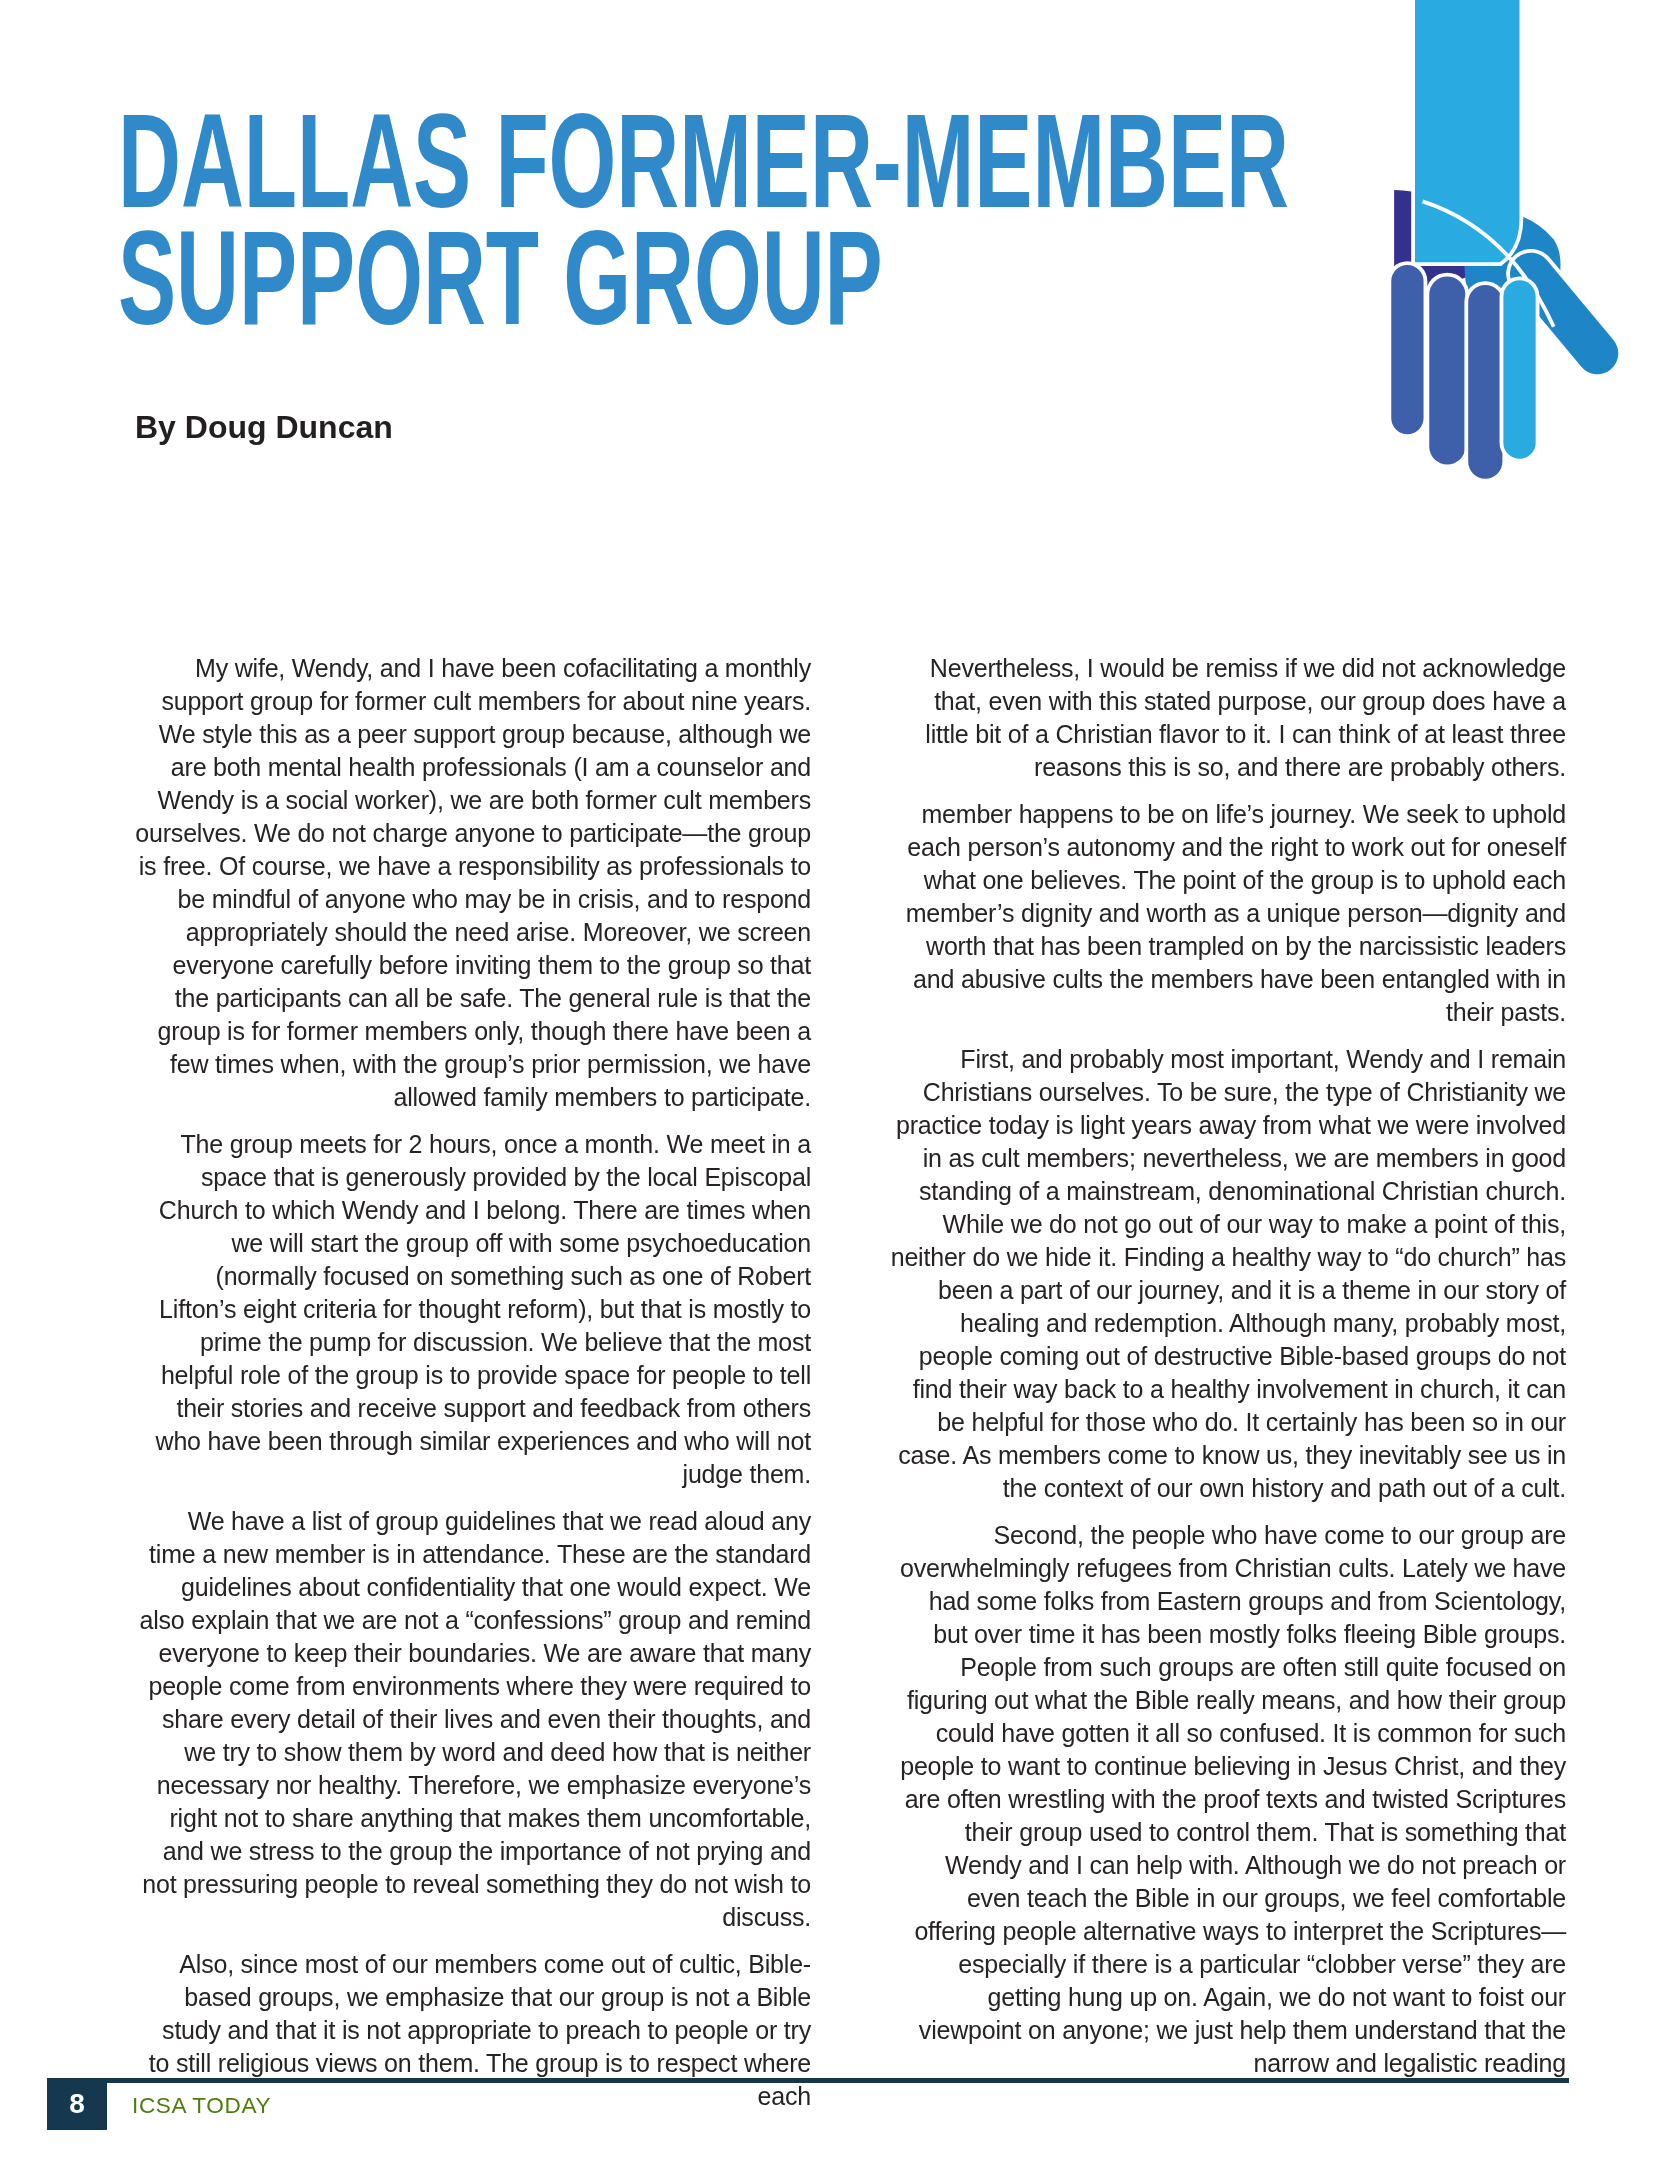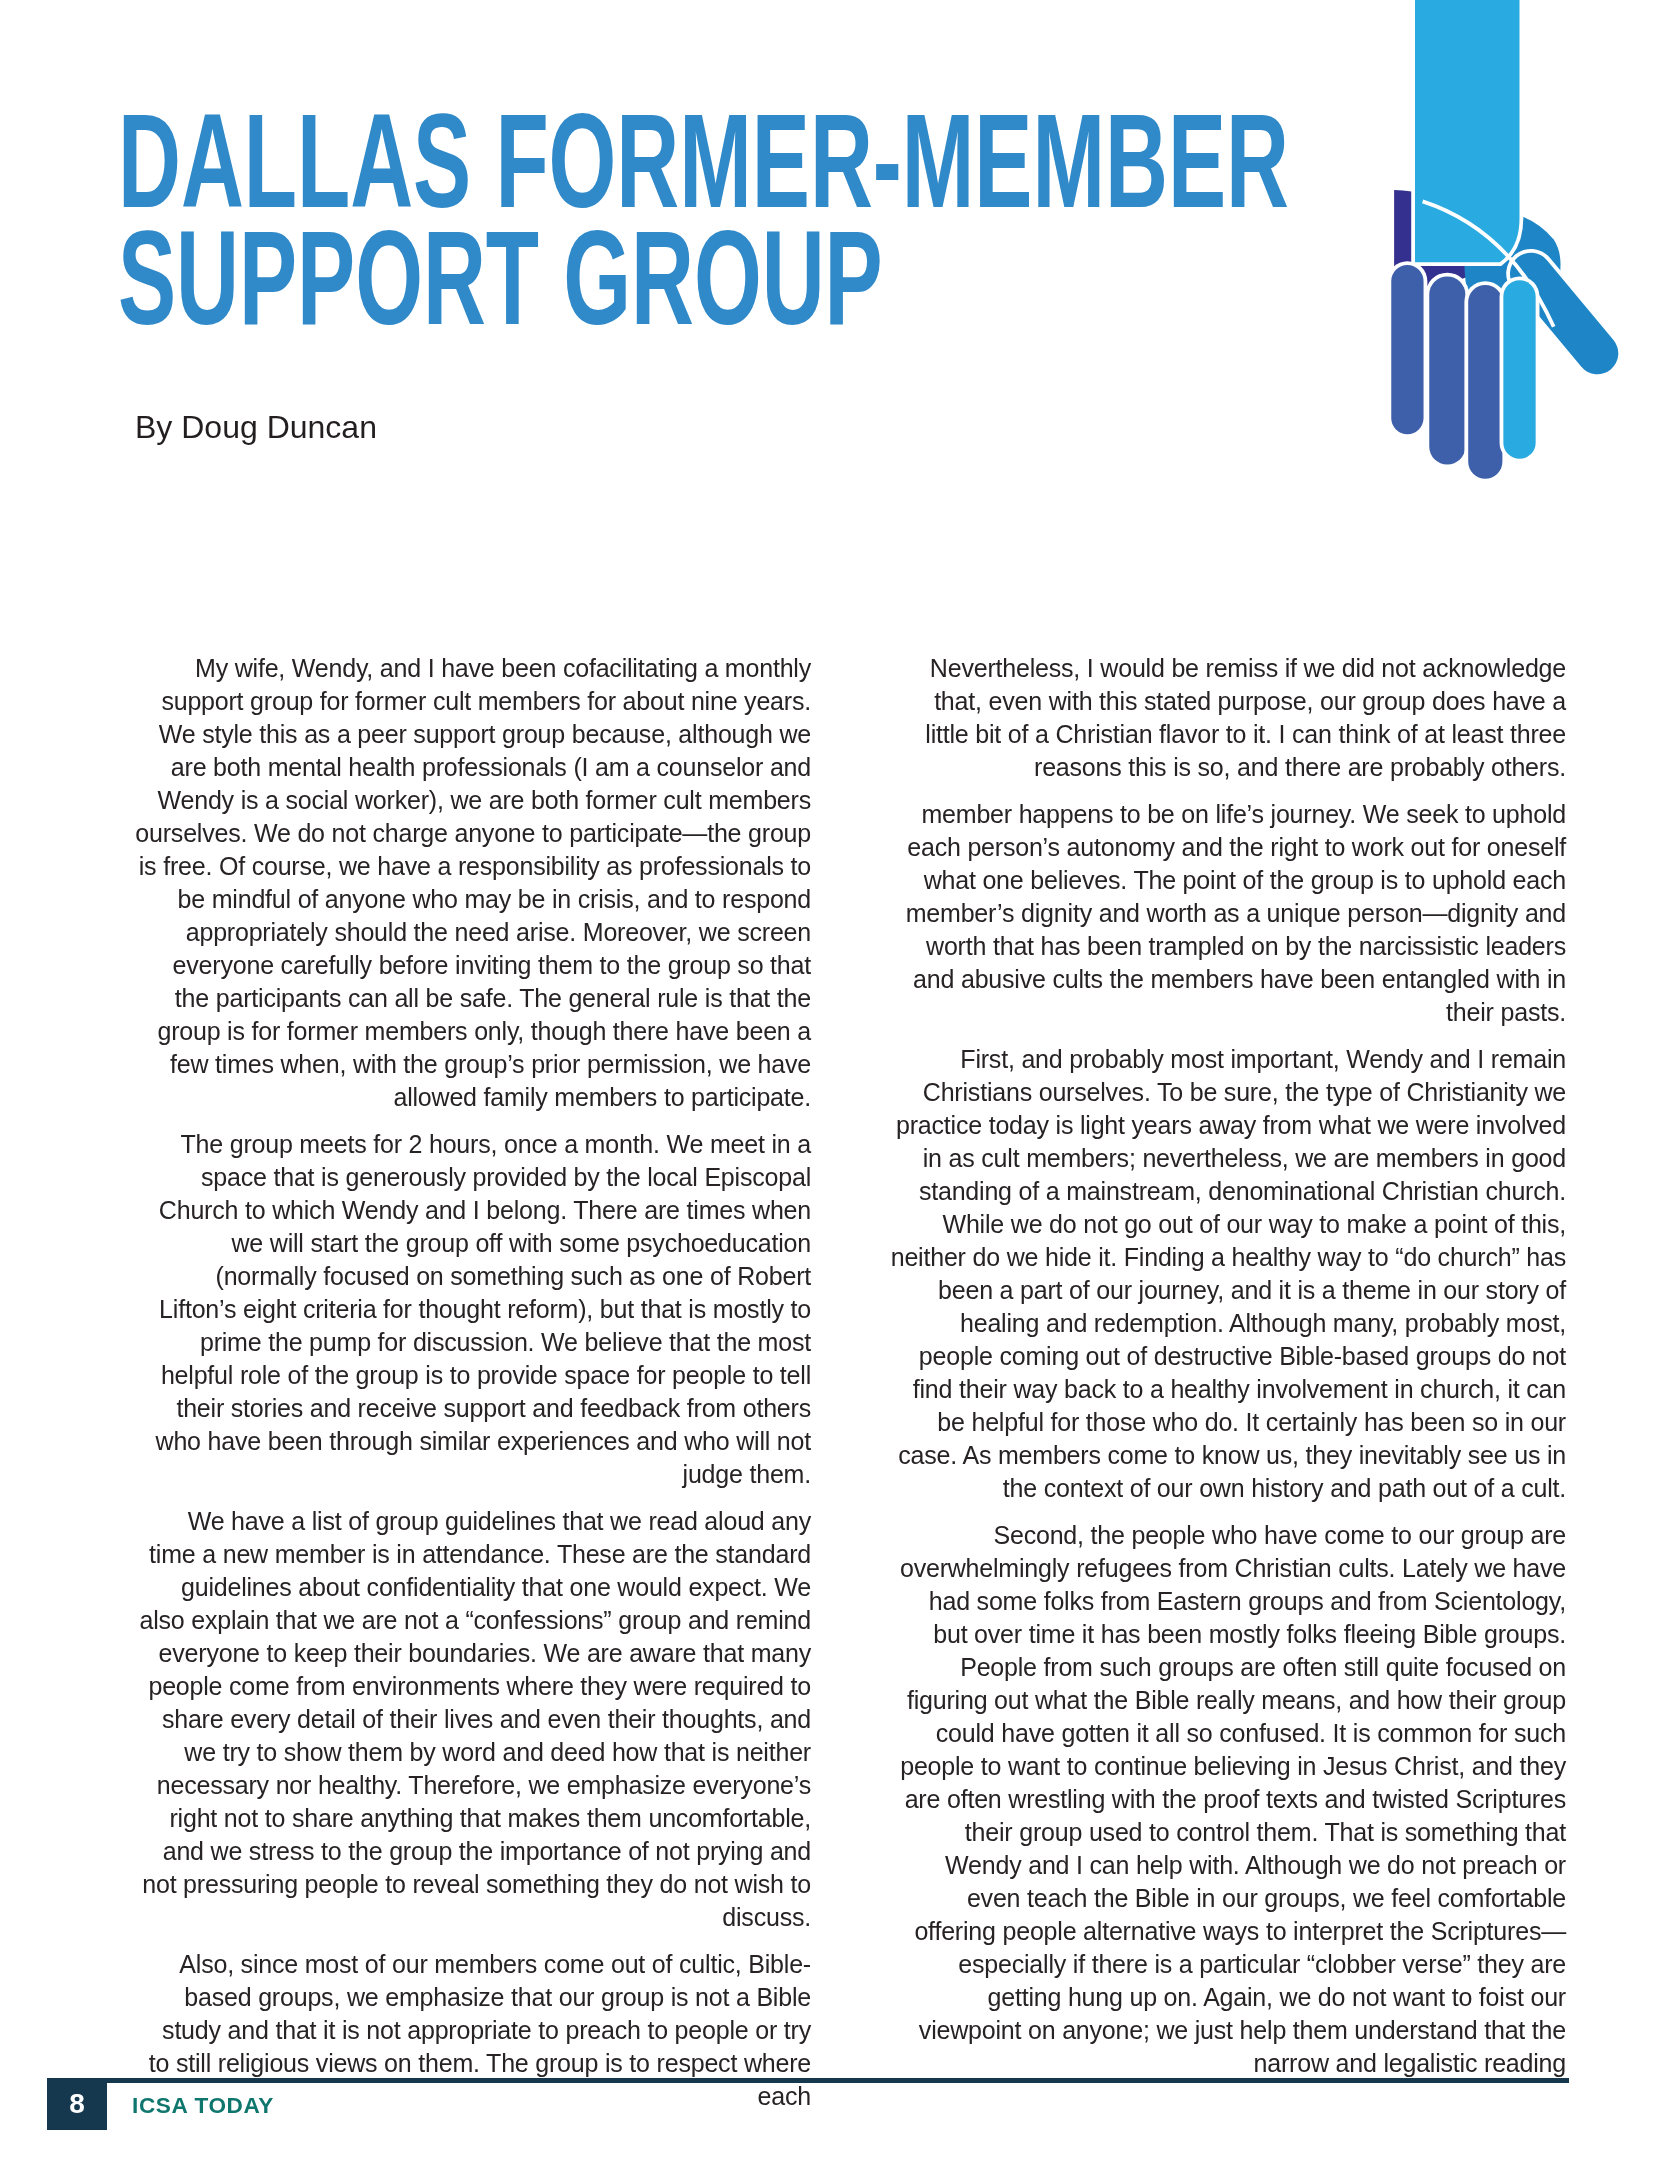--- a/index.html
+++ b/index.html
@@ -15,21 +15,21 @@
     font-size:134px;line-height:117px;font-weight:bold;
     color:#3089C8;letter-spacing:0;
     transform:scaleX(0.65);transform-origin:left top;
     white-space:nowrap;
   }
   .title span{display:block;}
 
   
   .byline{
     position:absolute;left:135px;top:409px;
-    font-size:32px;font-weight:normal;color:#231F20;
+    font-size:32px;font-weight:bold;color:#231F20;
   }
 
   
   .columns{
     position:absolute;left:135px;top:652px;width:1431px;
     display:flex;gap:79px;
   }
   .col{
     width:676px;font-size:25px;line-height:33px;
     color:#272325;letter-spacing:-0.2px;text-align:right;
@@ -44,21 +44,21 @@
     position:absolute;left:47px;top:2078px;width:1522px;height:4.7px;
     background:#16384E;
   }
   .pagenum{
     position:absolute;left:47px;top:2078px;width:60px;height:52px;
     background:#16384E;color:#ffffff;font-weight:bold;font-size:28px;
     display:flex;align-items:center;justify-content:center;
   }
   .journal{
     position:absolute;left:132px;top:2093px;
-    font-size:22.6px;font-weight:bold;color:#0f766e;letter-spacing:0.6px;
+    font-size:22.6px;font-weight:normal;color:#4d7c0f;letter-spacing:0.6px;
   }
 </style>
 </head>
 <body>
 
 <div class="page">
 
   <svg class="hand" viewBox="0 0 280 540" aria-hidden="true">
 
     <path d="M28 200 Q104 202 138 268 Q96 310 28 302 Z" fill="#34308F"></path>

